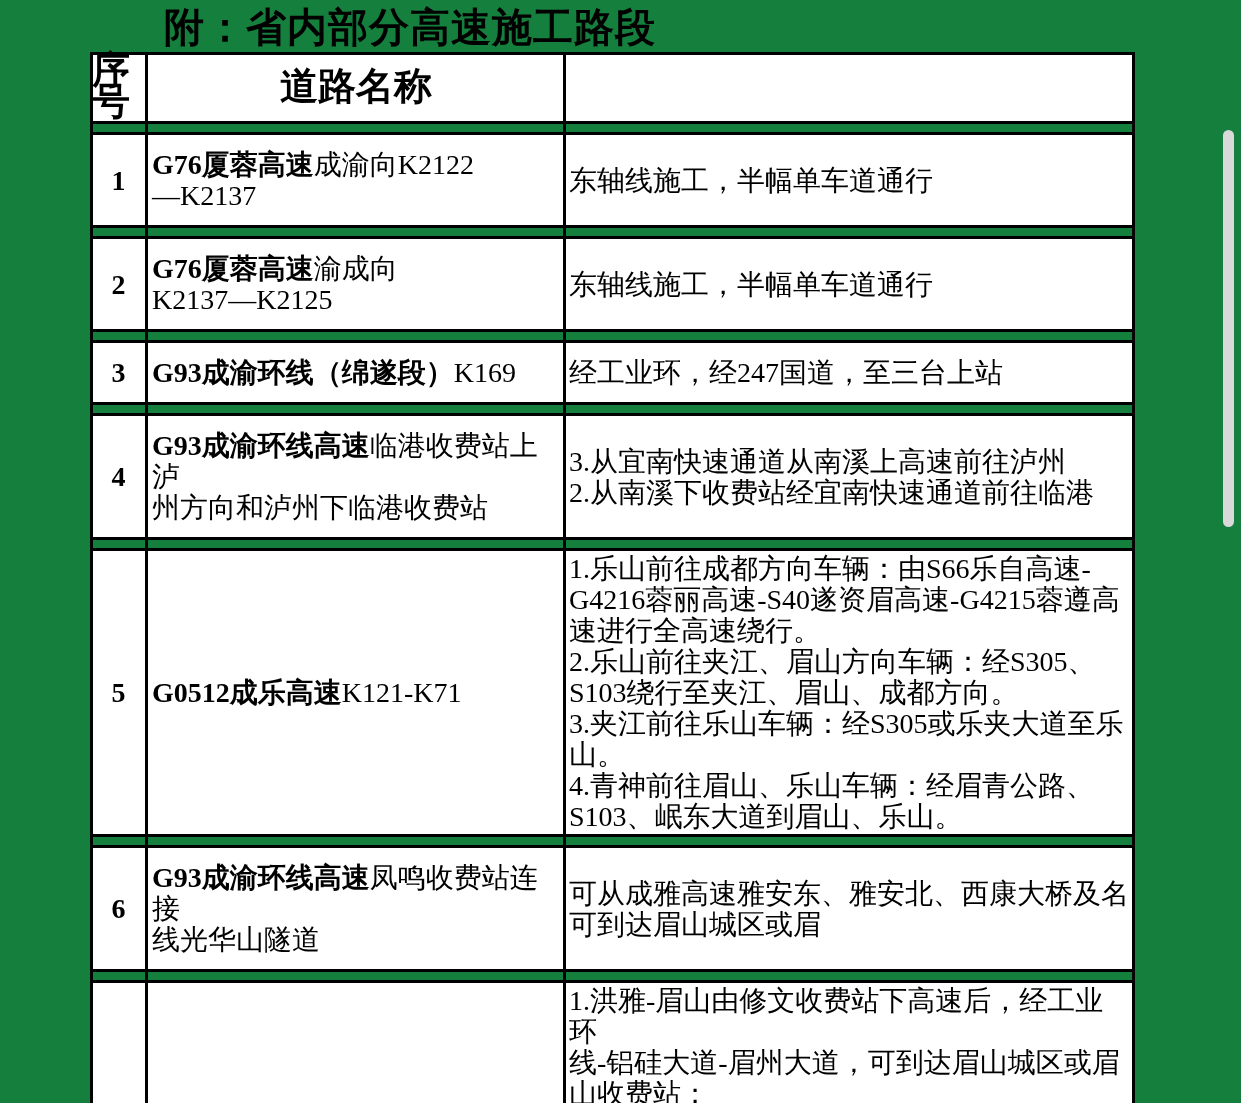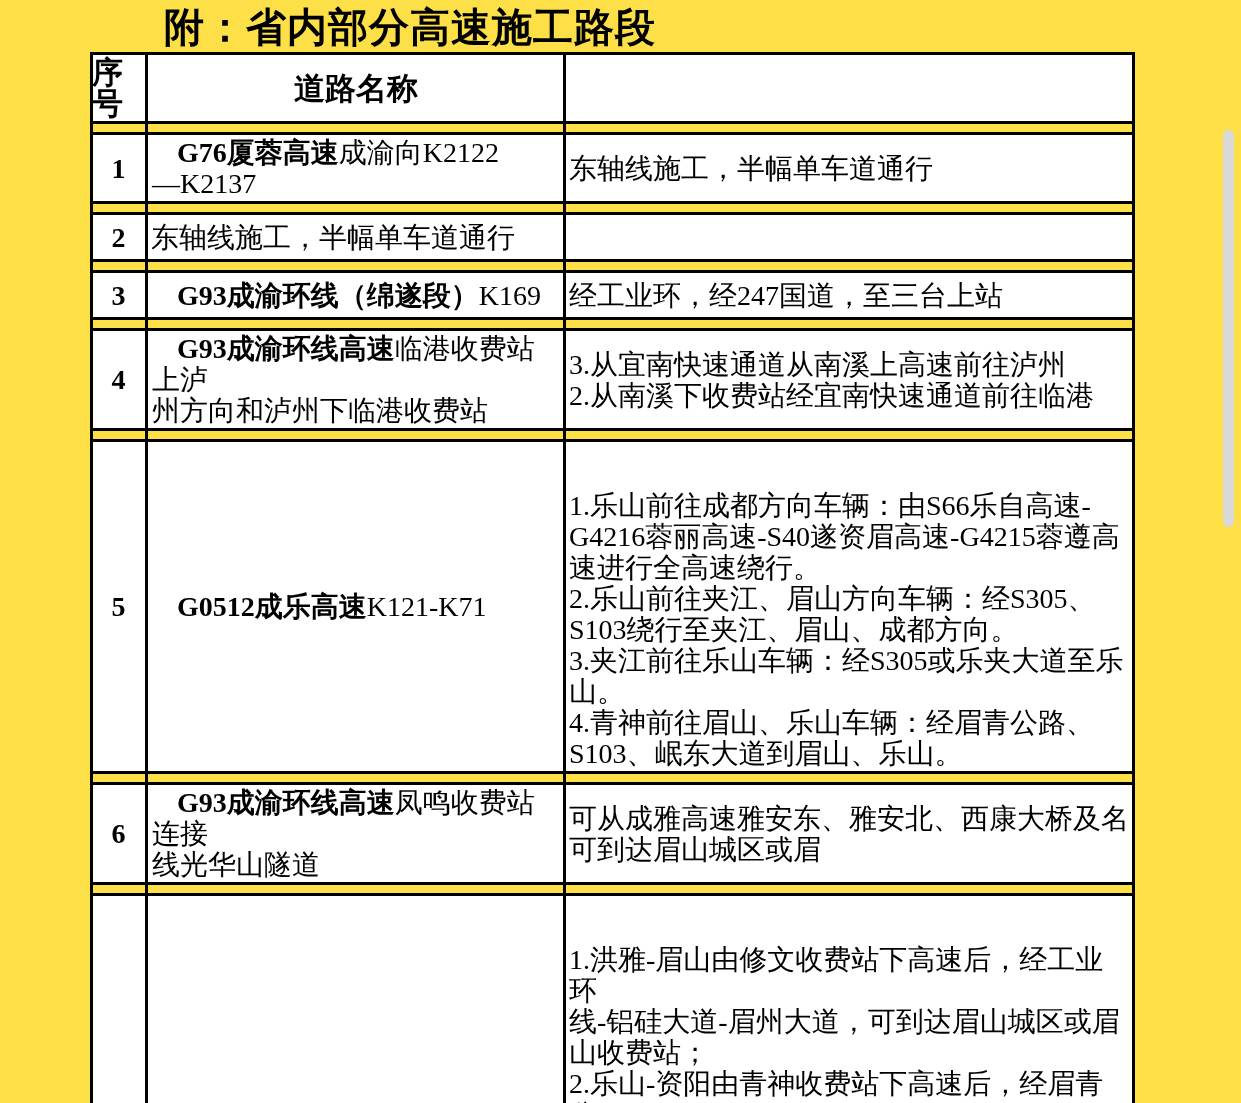--- a/index.html
+++ b/index.html
@@ -1,45 +1,45 @@
 <!DOCTYPE html>
 <html><head>
 <meta charset="utf-8">
 <style>
   html,body{margin:0;padding:0;background:#ffffff;}
   .screen{
-    position:relative;width:1241px;height:1103px;background:#fde047;
+    position:relative;width:1241px;height:1103px;background:#15803d;
     overflow:hidden;color:#000;
     font-family:"Liberation Serif","DejaVu Serif",serif;
   }
   .title{
     position:absolute;left:164px;top:0px;margin:0;
     font-size:40px;font-weight:600;letter-spacing:1px;
     font-family:"Liberation Sans","DejaVu Sans",sans-serif;
     white-space:nowrap;
   }
   .tbl{position:absolute;left:90px;top:52px;width:1045px;}
   .row{
     display:flex;box-sizing:border-box;
     border-top:3px solid #000;border-bottom:3px solid #000;
     margin-bottom:8px;min-height:50px;background:#fff;
   }
   .row:last-child{margin-bottom:0;}
   .c{
     box-sizing:border-box;display:flex;align-items:center;
-    font-size:28px;line-height:31px;padding:2px 5px;
+    font-size:28px;line-height:31px;padding:14px 5px;
   }
   .c1{width:57px;justify-content:center;font-weight:bold;padding:2px 2px;}
   .c2{width:418px;}
   .c3{width:570px;padding:2px 4px;}
-  .hdr{justify-content:center;font-weight:bold;font-size:31px;
-       font-family:Liberation Serif, serif;}
-  .top{align-items:flex-end;margin-top:46px;}
+  .hdr{justify-content:center;font-weight:bold;font-size:38px;
+       font-family:Liberation Mono, monospace;}
+  .top{align-items:flex-end;}
   .txt{white-space:pre-line;}
-  .b{font-weight:bold;margin-left:25px;}
+  .b{font-weight:bold;}
   .vl{position:absolute;top:0;bottom:0;width:3px;background:#000;}
   .vl.v1{left:0;} .vl.v2{left:55px;} .vl.v3{left:473px;} .vl.v4{left:1042px;}
   .scroll-thumb{
     position:absolute;left:1223px;top:130px;width:11px;height:397px;
     border-radius:6px;
   }
 </style>
 </head>
 <body>
 
@@ -60,20 +60,24 @@
           <div class="txt"><span class="b">G76厦蓉高速</span><span>成渝向K2122
 —K2137</span></div>
         </div>
       <div class="c c3">
           <div class="txt">东轴线施工，半幅单车道通行</div>
         </div>
     </div>
 
     <div class="row">
       <div class="c c1">2</div>
+      <div class="c c2">
+          <div class="txt"><span class="b">G76厦蓉高速</span><span>渝成向
+K2137—K2125</span></div>
+        </div>
       <div class="c c3">
           <div class="txt">东轴线施工，半幅单车道通行</div>
         </div>
     </div>
 
     <div class="row">
       <div class="c c1">3</div>
       <div class="c c2">
           <div class="txt"><span class="b">G93成渝环线（绵遂段）</span><span>K169</span></div>
         </div>

